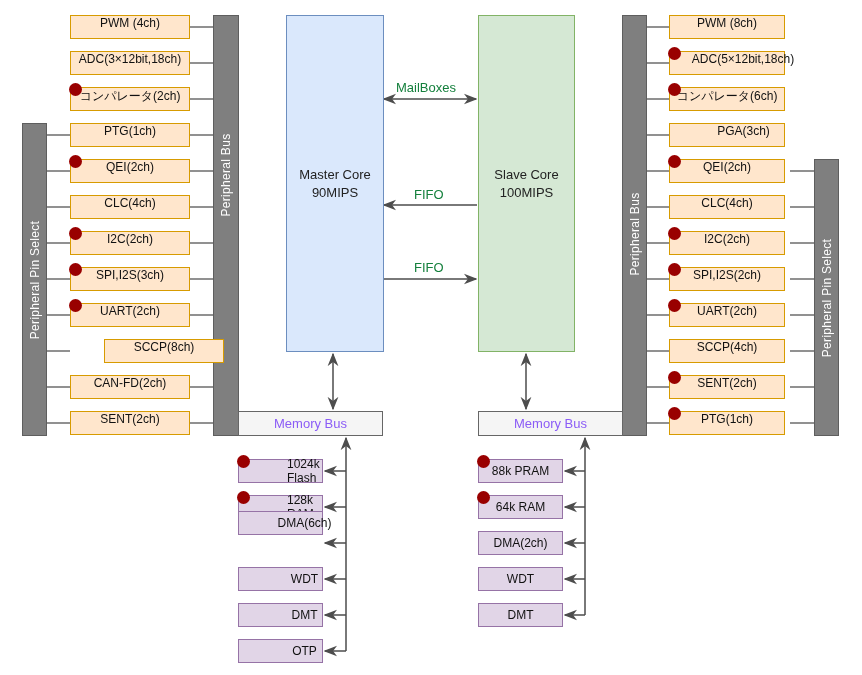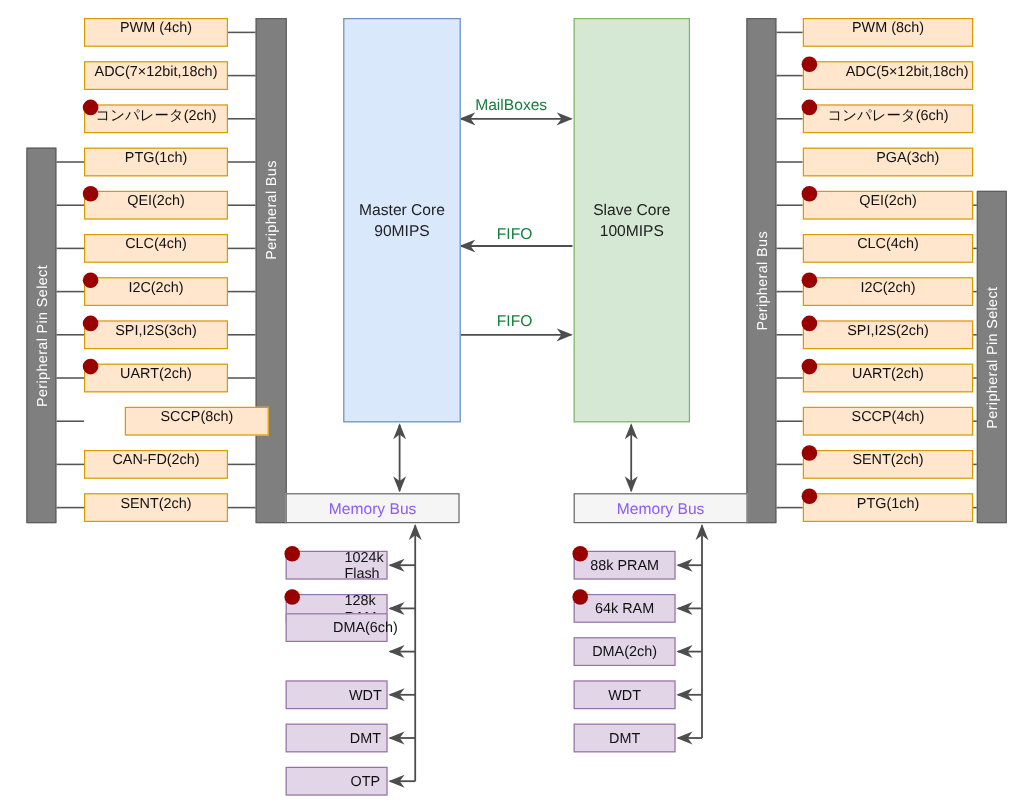--- a/index.html
+++ b/index.html
@@ -1,20 +1,20 @@
 <!DOCTYPE html>
 <html><head>
 <meta charset="utf-8">
 <style>
   html,body{margin:0;padding:0;background:#fff;}
   body{width:862px;height:675px;position:relative;overflow:hidden;font-family:"Liberation Sans",sans-serif;}
   .abs{position:absolute;box-sizing:border-box;}
   .periph{background:#ffe6cc;border:1.5px solid #d79b00;font-size:12px;color:#111;display:flex;justify-content:center;height:24px;}
   .periph-l{left:70px;width:120px;}
-  .periph-r{left:669px;width:142px;}
+  .periph-r{left:669px;width:116px;}
   .mem{background:#e1d5e7;border:1.5px solid #9673a6;font-size:12px;color:#111;display:flex;align-items:center;justify-content:center;height:24px;width:85px;}
   .mem-l{left:238px;padding-left:48px;}
   .mem-r{left:478px;}
   .dot{position:absolute;left:-2px;top:-5px;width:13px;height:13px;border-radius:50%;background:#990000;}
   .bus{background:#7f7f7f;border:1.5px solid #5e5e5e;}
   .vlabel{position:absolute;left:50%;top:50%;color:#fff;font-size:12px;white-space:nowrap;transform:translate(-50%,-50%) rotate(-90deg);letter-spacing:0.3px;}
   .core{display:flex;align-items:center;justify-content:center;text-align:center;font-size:13px;color:#222;line-height:18px;flex-direction:column;}
   .master{left:286px;top:15px;width:98px;height:337px;background:#dae8fc;border:1.5px solid #6c8ebf;}
   .slave{left:478px;top:15px;width:97px;height:337px;background:#d5e8d4;border:1.5px solid #82b366;}
   .membus{top:411px;height:25px;width:145px;background:#f5f5f5;border:1.5px solid #666;font-size:13px;color:#8b5cf6;display:flex;align-items:center;justify-content:center;}
@@ -130,21 +130,21 @@
 </div>
 <div class="abs membus" style="left:478px;">
   <span>Memory Bus</span>
 </div>
 
 <div id="blocks">
     <div class="abs periph periph-l" style="top: 15px;">
       <span>PWM (4ch)</span>
     </div>
     <div class="abs periph periph-l" style="top: 51px;">
-      <span>ADC(7×12bit,18ch)</span>
+      <span>ADC(3×12bit,18ch)</span>
     </div>
     <div class="abs periph periph-l" style="top: 87px;">
       <span class="dot"></span>
       <span>コンパレータ(2ch)</span>
     </div>
     <div class="abs periph periph-l" style="top: 123px;">
       <span>PTG(1ch)</span>
     </div>
     <div class="abs periph periph-l" style="top: 159px;">
       <span class="dot"></span>

